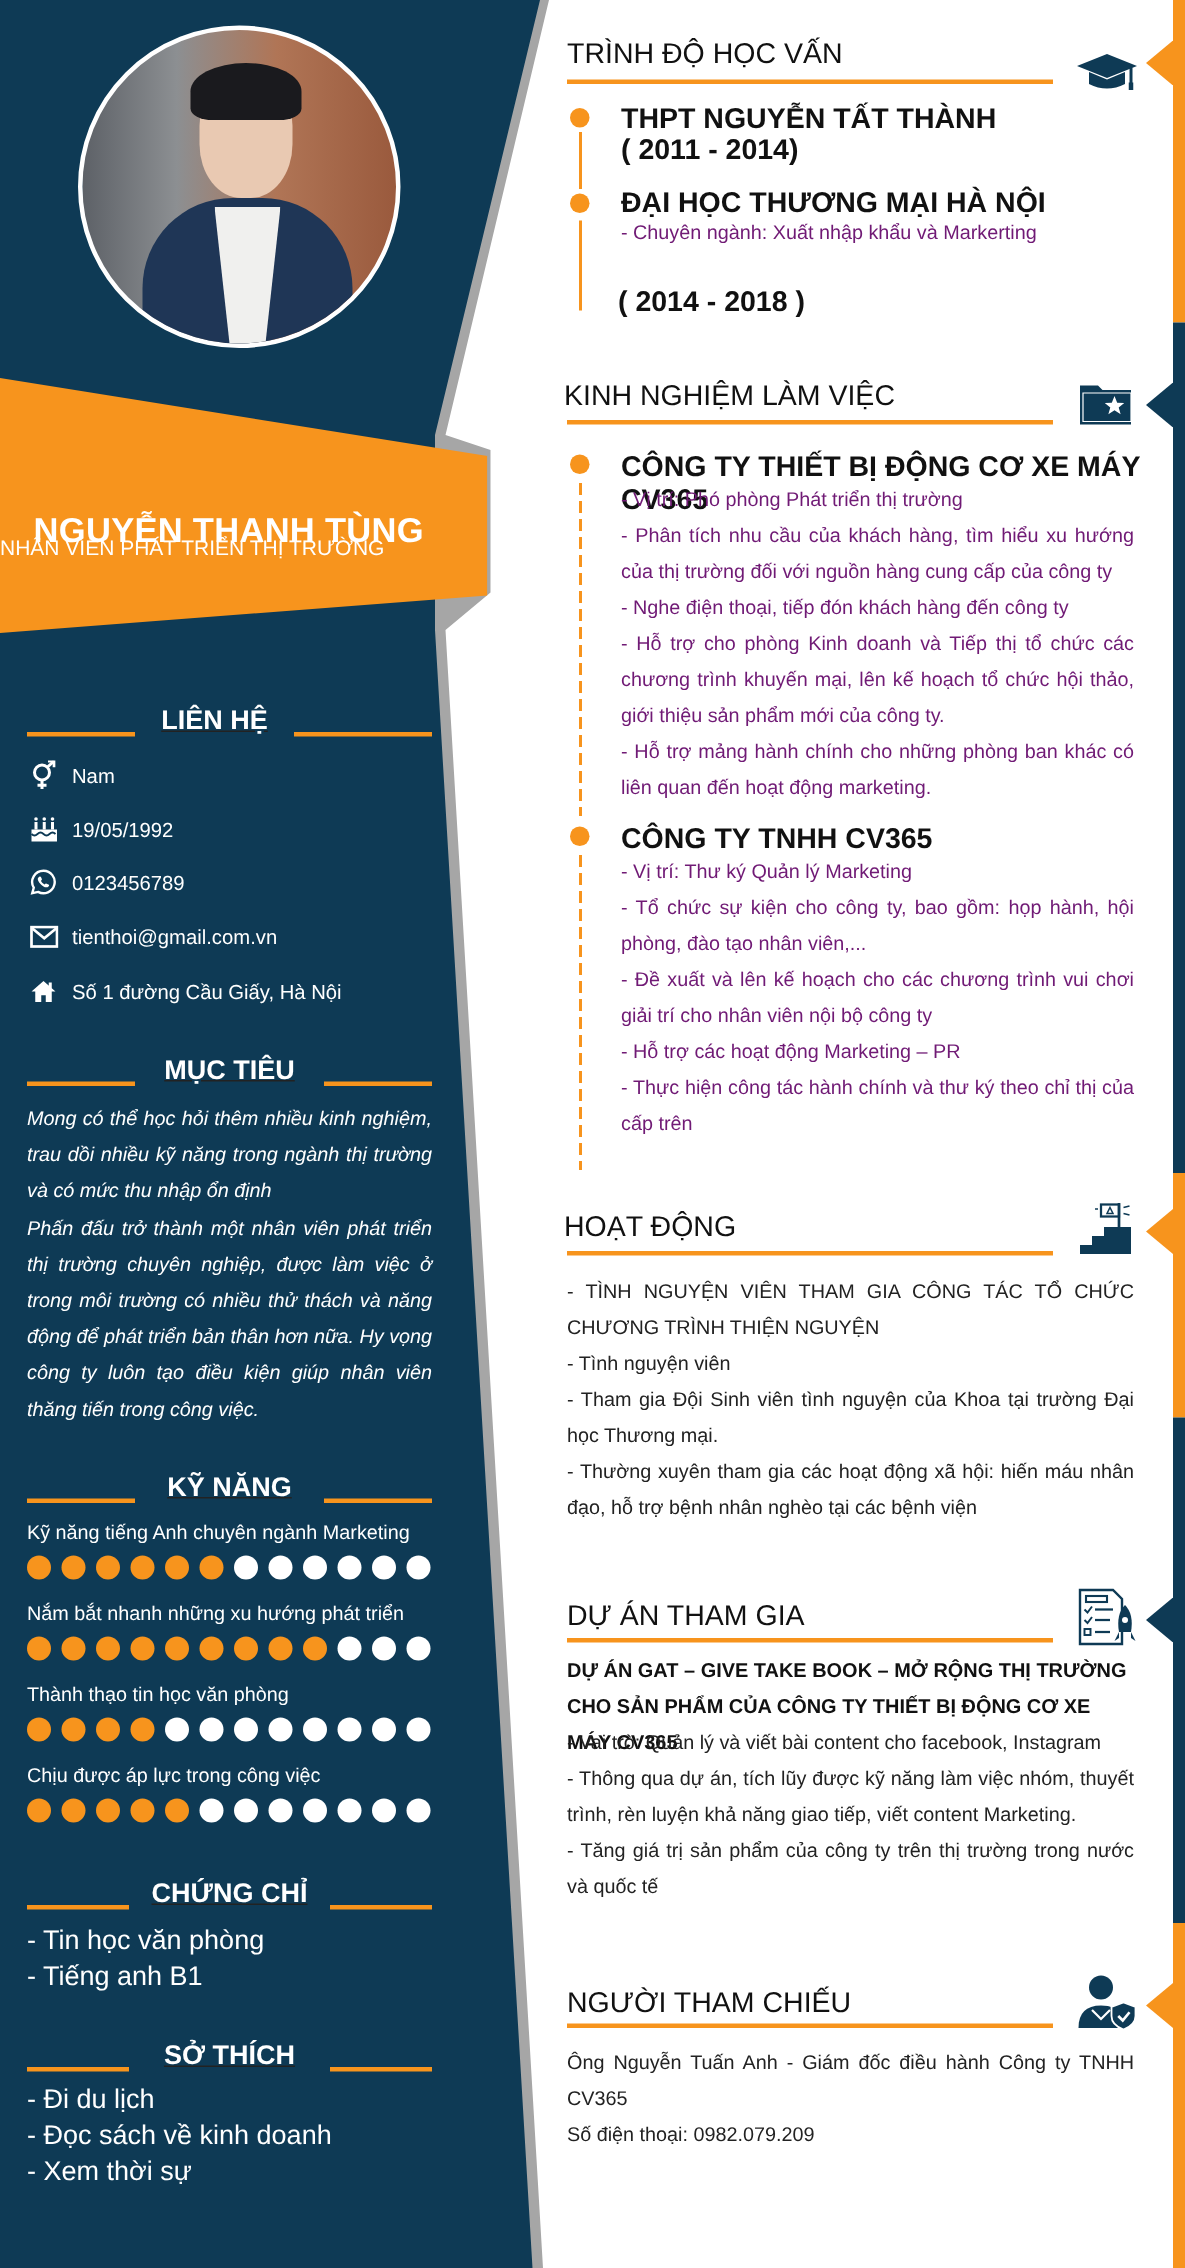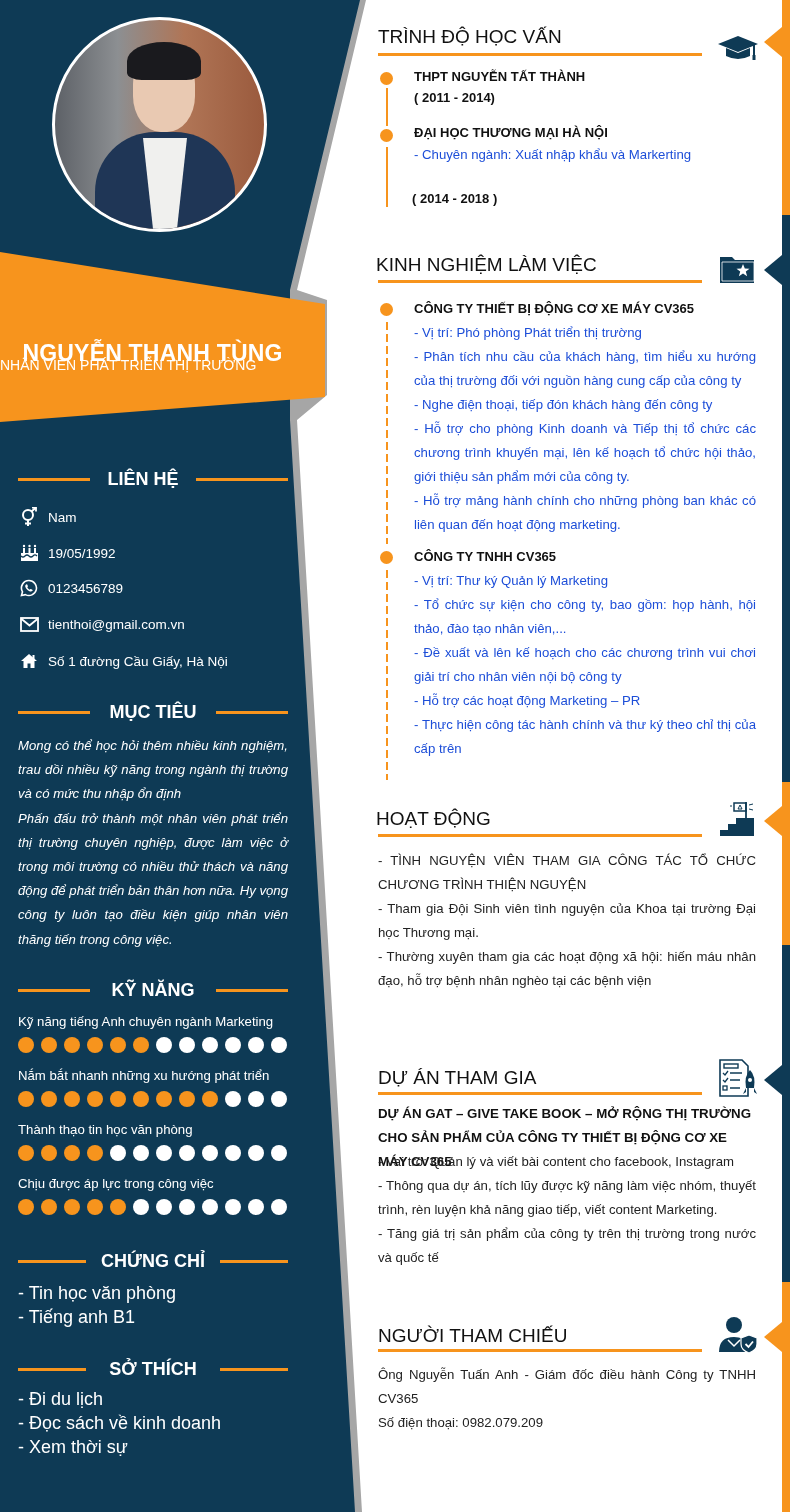--- a/index.html
+++ b/index.html
@@ -47,21 +47,21 @@
     position: absolute; left: 0; top: 322px; width: 305px; text-align: center;
     color: #ffffff; font-weight: bold; font-size: 23px; letter-spacing: 0.2px; margin-top: 18px;
   }
   .title {
     position: absolute; left: 0; top: 357px; width: 315px; 
     color: #ffffff; font-size: 14px;
   }
 
   .left-heading {
     position: absolute; left: 18px; width: 270px; height: 24px;
-    display: flex; align-items: center; justify-content: space-between;
+    display: flex; align-items: flex-end; justify-content: space-between; text-decoration: underline;
   }
   .left-heading .bar { height: 3px; background: #f7941d; flex: 0 0 72px; }
   .left-heading .txt { color: #ffffff; font-weight: bold; font-size: 18px; white-space: nowrap; }
 
   .contact-row { position: absolute; left: 18px; display: flex; align-items: center; color: #fff; font-size: 13.5px; text-align: center; }
   .contact-row .ic { width: 22px; height: 20px; margin-right: 8px; display: flex; align-items: center; justify-content: center; }
 
   .objective {
     position: absolute; left: 18px; top: 734px; width: 270px;
     color: #fff; font-size: 13.2px; line-height: 24.2px; text-align: justify; font-style: italic;
@@ -83,22 +83,22 @@
     position: absolute; left: 378px; color: #111; font-weight: normal; font-size: 19px;
   }
   .sec-rule { position: absolute; left: 378px; width: 324px; height: 3px; background: #f7941d; }
   .sec-icon { position: absolute; left: 718px; width: 40px; height: 36px; }
 
   .timeline-dot { position: absolute; left: 380px; width: 13px; height: 13px; border-radius: 50%; background: #f7941d; }
   .timeline-line { position: absolute; left: 386px; width: 2px; background: #f7941d; }
   .timeline-dash { position: absolute; left: 386px; width: 2px;
     background: repeating-linear-gradient(to bottom, #f7941d 0 8px, transparent 8px 12px); }
 
-  .entry-title { position: absolute; left: 414px; font-weight: bold; font-size: 13px; color: #111; }
-  .entry-lines { position: absolute; left: 414px; width: 342px; font-size: 13.2px; line-height: 24px; color: #1d4ed8; text-align: justify; }
+  .entry-title { position: absolute; left: 414px; font-weight: bold; font-size: 19px; color: #111; }
+  .entry-lines { position: absolute; left: 414px; width: 342px; font-size: 13.2px; line-height: 24px; color: #701a75; text-align: justify; }
   .block-text { position: absolute; left: 378px; width: 378px; font-size: 13.2px; line-height: 24px; color: #222; text-align: justify; }
   .block-bold { position: absolute; left: 378px; width: 378px; font-size: 13.3px; line-height: 24px; font-weight: bold; color: #111; }
 </style>
 </head>
 <body>
 
 <div class="left-bg-gray"></div>
 <div class="left-bg"></div>
 <div class="name-banner"></div>
 
@@ -330,41 +330,42 @@
   <div>- Vị trí: Phó phòng Phát triển thị trường</div>
   <div>- Phân tích nhu cầu của khách hàng, tìm hiểu xu hướng của thị trường đối với nguồn hàng cung cấp của công ty</div>
   <div>- Nghe điện thoại, tiếp đón khách hàng đến công ty</div>
   <div>- Hỗ trợ cho phòng Kinh doanh và Tiếp thị tổ chức các chương trình khuyến mại, lên kế hoạch tổ chức hội thảo, giới thiệu sản phẩm mới của công ty.</div>
   <div>- Hỗ trợ mảng hành chính cho những phòng ban khác có liên quan đến hoạt động marketing.</div>
 </div>
 
 <div class="entry-title" style="top:549px">CÔNG TY TNHH CV365</div>
 <div class="entry-lines" style="top:569px">
   <div>- Vị trí: Thư ký Quản lý Marketing</div>
-  <div>- Tổ chức sự kiện cho công ty, bao gồm: họp hành, hội thảo, đào tạo nhân viên,...</div>
+  <div>- Tổ chức sự kiện cho công ty, bao gồm: họp hành, hội phòng, đào tạo nhân viên,...</div>
   <div>- Đề xuất và lên kế hoạch cho các chương trình vui chơi giải trí cho nhân viên nội bộ công ty</div>
   <div>- Hỗ trợ các hoạt động Marketing – PR</div>
   <div>- Thực hiện công tác hành chính và thư ký theo chỉ thị của cấp trên</div>
 </div>
 
 <div class="sec-title" style="top:808px;left:376px">HOẠT ĐỘNG</div>
 <div class="sec-rule" style="top:834px"></div>
 <div class="sec-icon" style="top:800px">
   <svg width="38" height="38" viewBox="0 0 38 38">
       <polygon points="2,36 2,30 10,30 10,24 18,24 18,18 36,18 36,36" fill="#0e3a55"></polygon>
       <line x1="28" y1="2" x2="28" y2="18" stroke="#0e3a55" stroke-width="1.8"></line>
       <rect x="16" y="3" width="12" height="8" fill="none" stroke="#0e3a55" stroke-width="1.5"></rect>
       <polygon points="22,5 24,9 20,9" fill="none" stroke="#0e3a55" stroke-width="1"></polygon>
       <line x1="31" y1="5" x2="35" y2="4" stroke="#0e3a55" stroke-width="1"></line>
       <line x1="31" y1="9" x2="35" y2="10" stroke="#0e3a55" stroke-width="1"></line>
       <line x1="12" y1="6" x2="14" y2="6" stroke="#0e3a55" stroke-width="1"></line>
     </svg>
 </div>
 <div class="block-text" style="top:849px">
   <div>- TÌNH NGUYỆN VIÊN THAM GIA CÔNG TÁC TỔ CHỨC CHƯƠNG TRÌNH THIỆN NGUYỆN</div>
+  <div>- Tình nguyện viên</div>
   <div>- Tham gia Đội Sinh viên tình nguyện của Khoa tại trường Đại học Thương mại.</div>
   <div>- Thường xuyên tham gia các hoạt động xã hội: hiến máu nhân đạo, hỗ trợ bệnh nhân nghèo tại các bệnh viện</div>
 </div>
 
 <div class="sec-title" style="top:1067px">DỰ ÁN THAM GIA</div>
 <div class="sec-rule" style="top:1092px"></div>
 <div class="sec-icon" style="top:1058px">
   <svg width="40" height="40" viewBox="0 0 40 40">
       <path d="M2 2 h22 l6 6 v30 H2 z" fill="#fff" stroke="#0e3a55" stroke-width="1.6"></path>
       <rect x="6" y="6" width="14" height="4" fill="none" stroke="#0e3a55" stroke-width="1.4"></rect>

